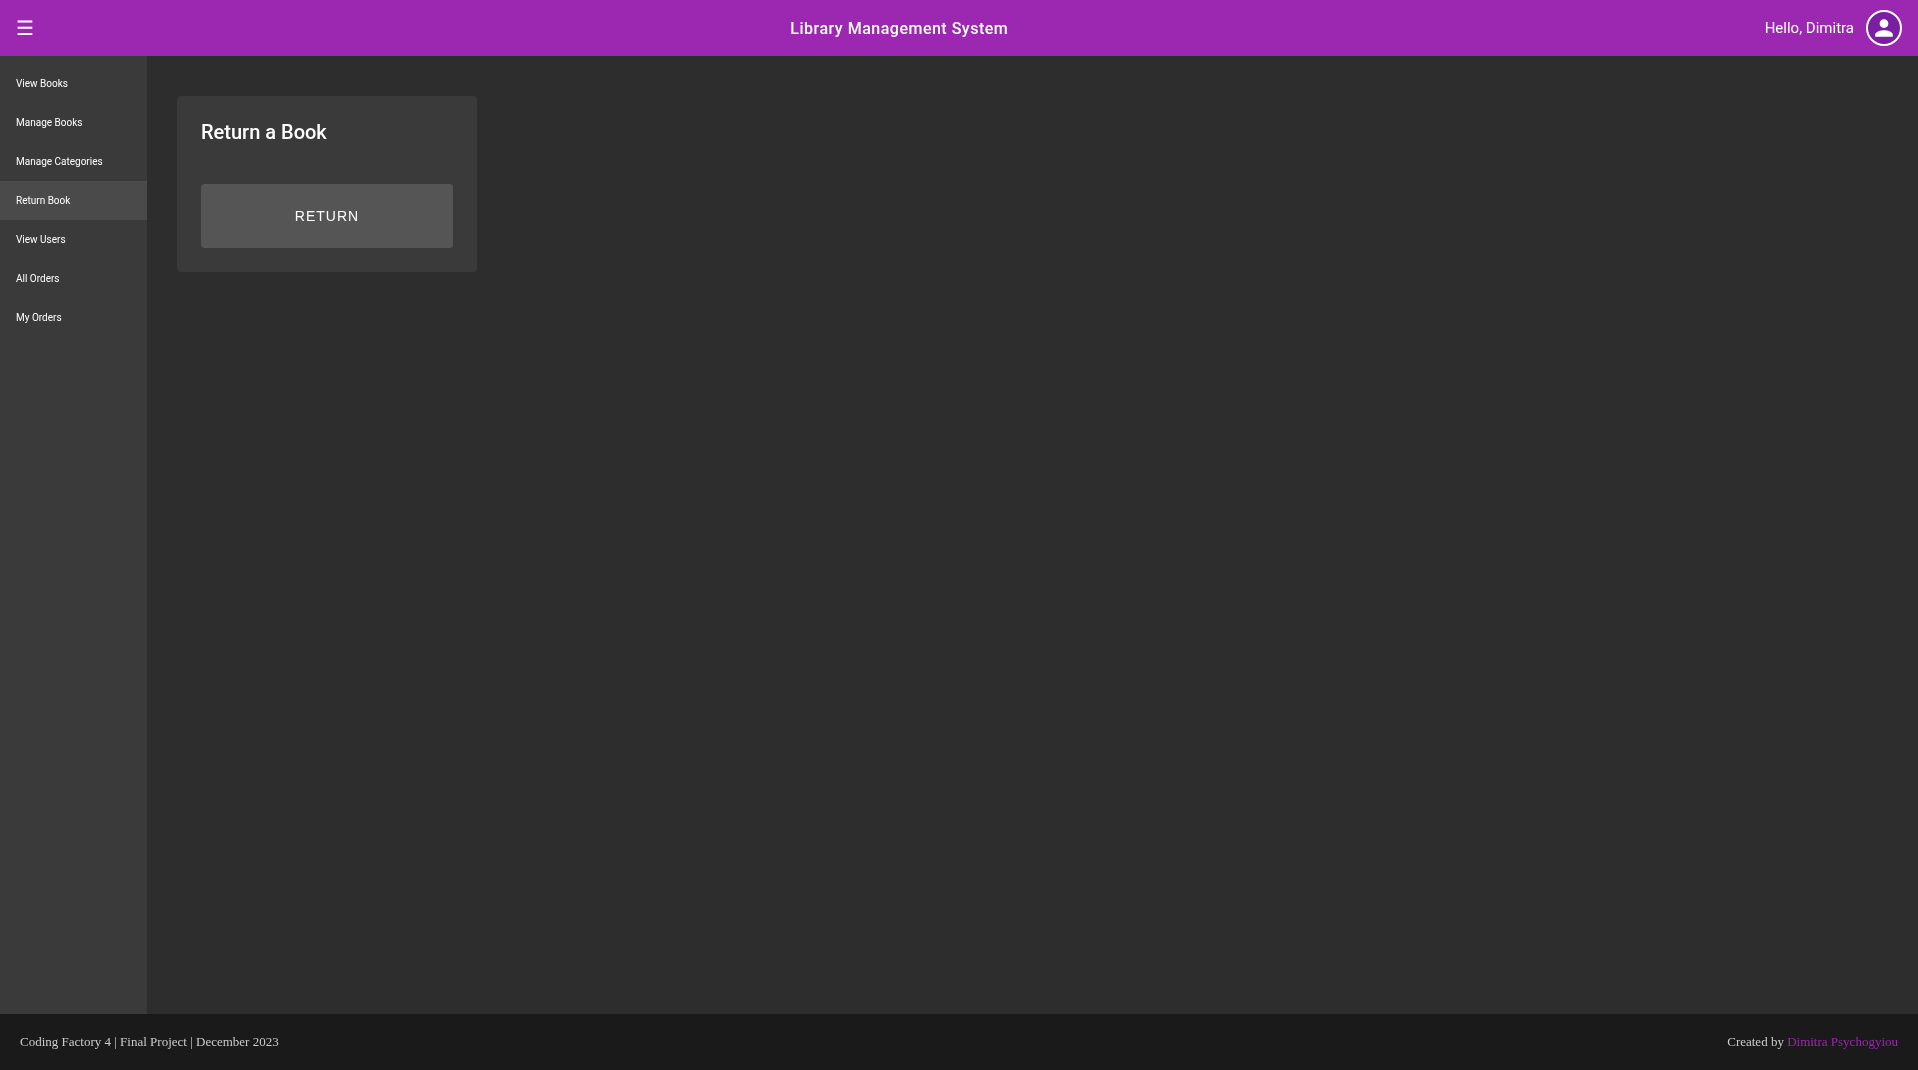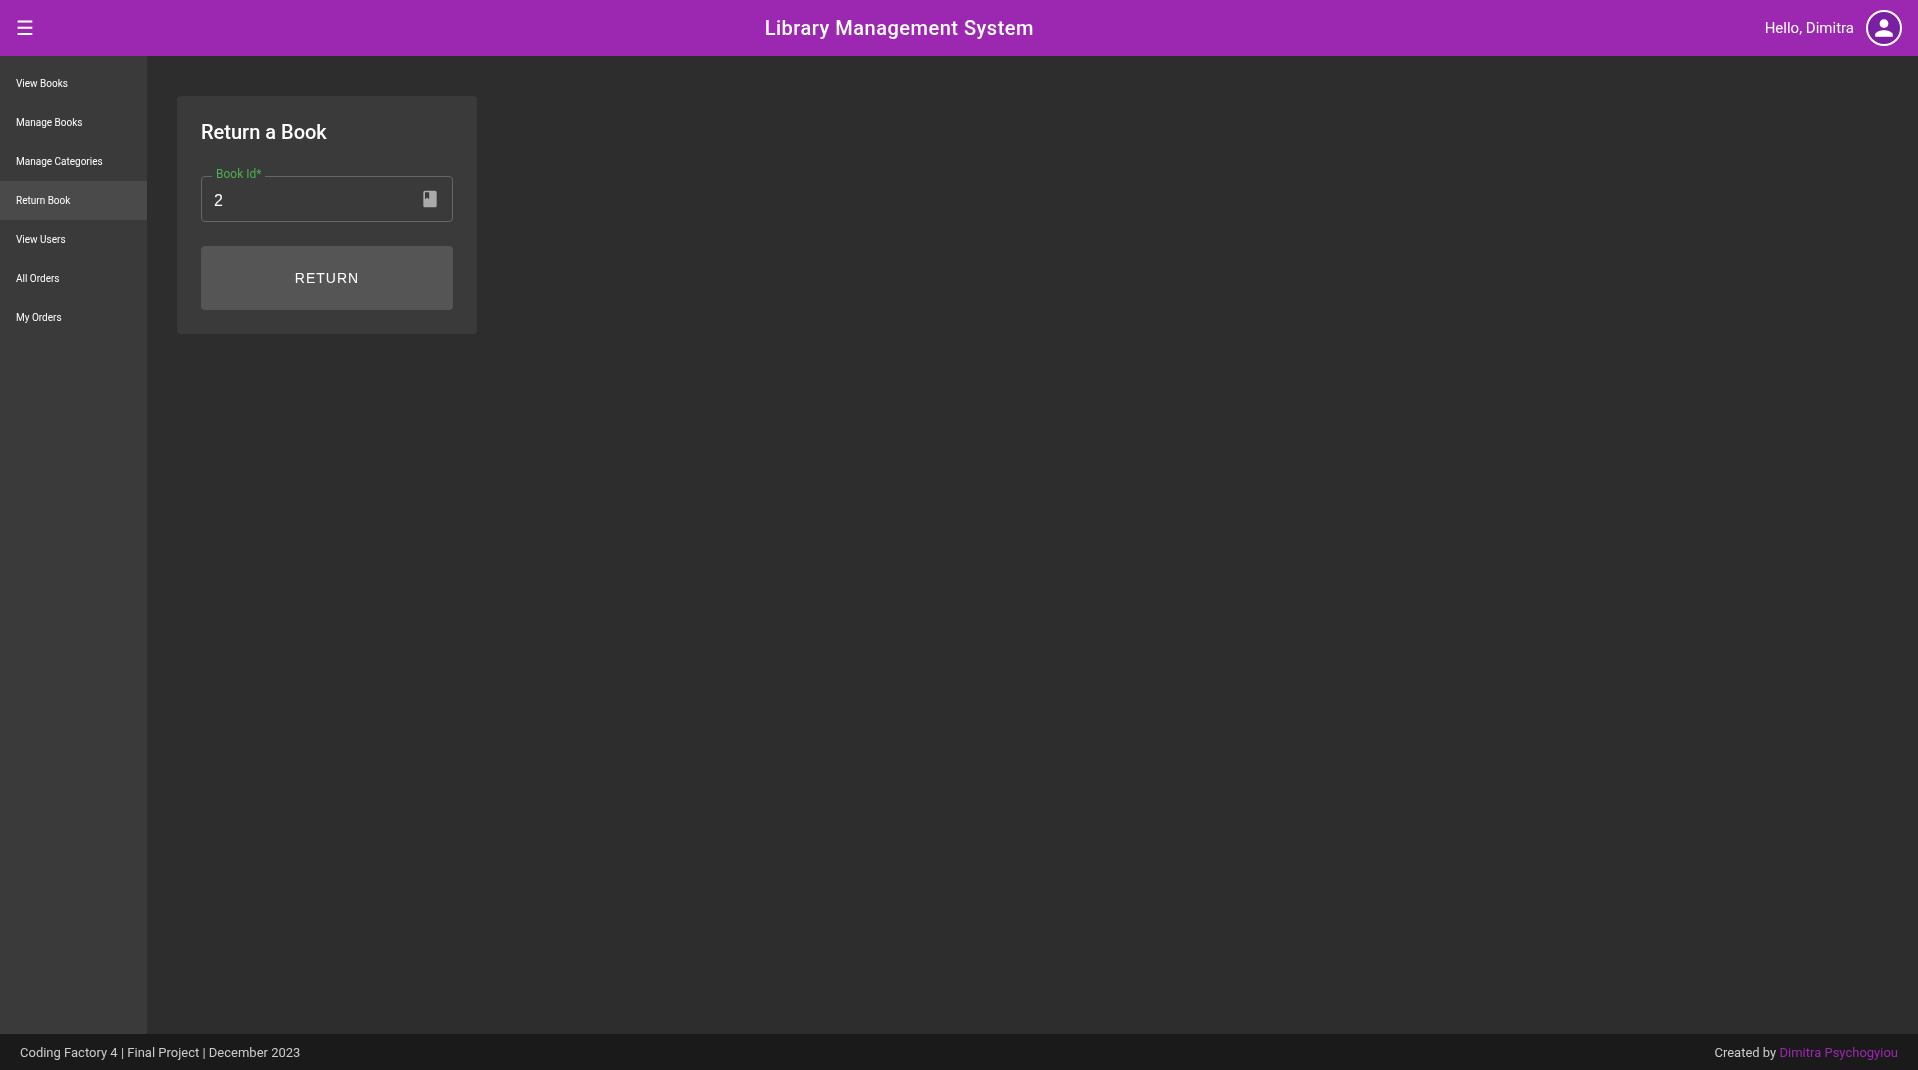--- a/index.html
+++ b/index.html
@@ -30,21 +30,21 @@
       flex-shrink: 0;
     }
 
     .header-menu-icon {
       cursor: pointer;
       color: #ffffff;
       font-size: 20px;
     }
 
     .header-title {
-      font-size: 20px;
+      font-size: 16px;
       font-weight: 500;
       color: #ffffff;
       letter-spacing: 0.5px;
     }
 
     .header-user {
       display: flex;
       align-items: center;
       gap: 12px;
       color: #ffffff;
@@ -177,26 +177,27 @@
       font-weight: 500;
       letter-spacing: 1px;
       cursor: pointer;
       text-transform: uppercase;
       margin-top: 8px;
     }
 
     
     .footer {
       background-color: #1a1a1a;
-      height: 36px;
+      height: 56px;
       display: flex;
       align-items: center;
       justify-content: space-between;
       padding: 0 20px;
       flex-shrink: 0;
+      font-family: Liberation Serif, serif;
     }
 
     .footer-left {
       font-size: 13px;
       color: #cccccc;
     }
 
     .footer-right {
       font-size: 13px;
       color: #cccccc;
@@ -247,33 +248,20 @@
     <div class="sidebar-item">
       <span>My Orders</span>
     </div>
   </nav>
 
   <main class="content">
     <div class="card">
       <div class="card-title">Return a Book</div>
 
       
-      <div class="form-field">
-        <div class="field-wrapper">
-          <span class="field-label">Book Id*</span>
-          <div class="field-input-row">
-            <input class="field-value" type="text" value="2" style="">
-            <span class="field-icon">
-              <svg width="20" height="20" viewBox="0 0 24 24" fill="#aaaaaa">
-                <path d="M18 2H6c-1.1 0-2 .9-2 2v16c0 1.1.9 2 2 2h12c1.1 0 2-.9 2-2V4c0-1.1-.9-2-2-2zM6 4h5v8l-2.5-1.5L6 12V4z"></path>
-              </svg>
-            </span>
-          </div>
-        </div>
-      </div>
 
       
 
       
       <button class="return-btn">Return</button>
     </div>
   </main>
 
 </div>
 

